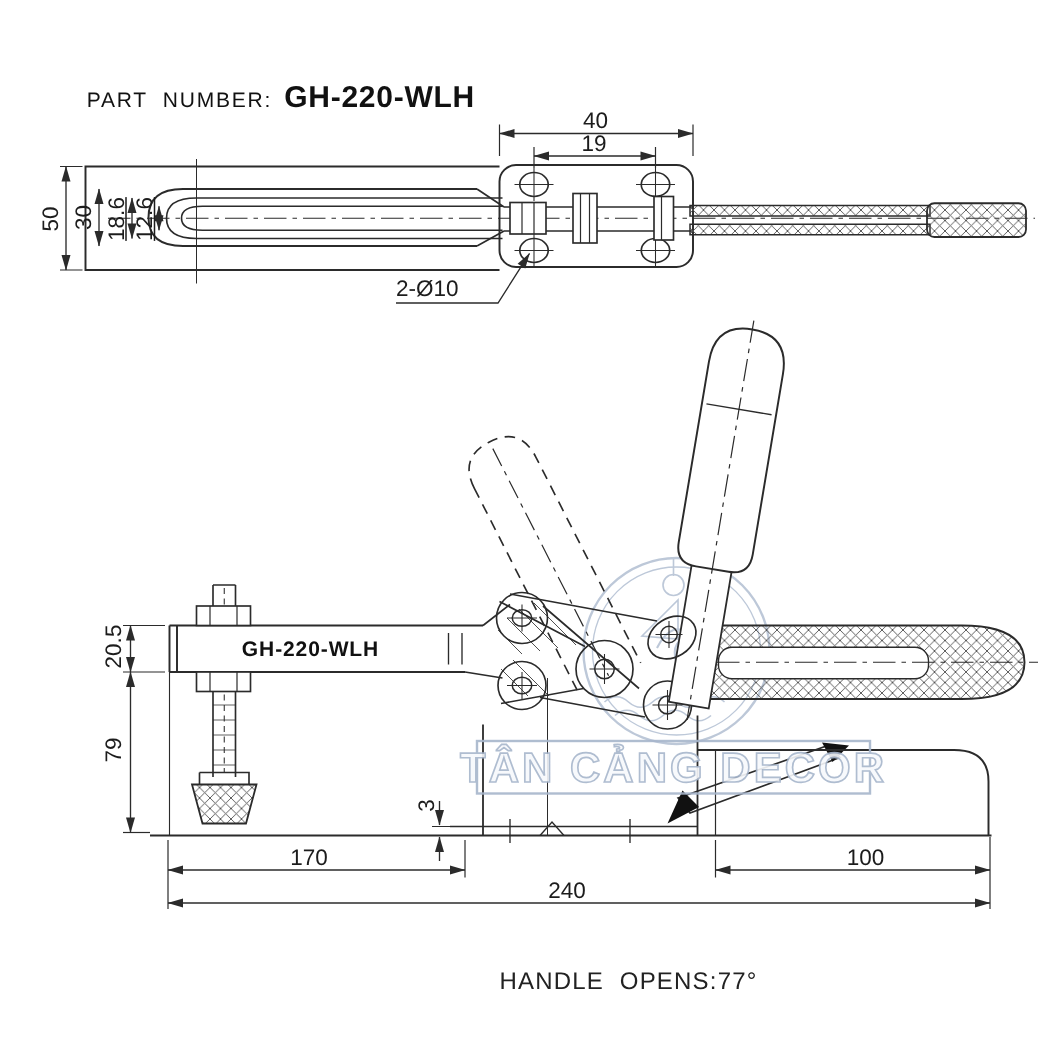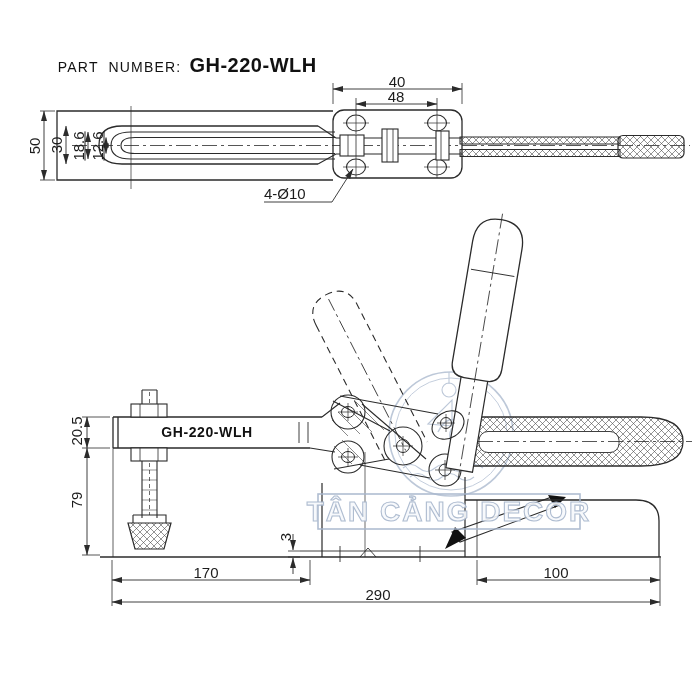--- a/index.html
+++ b/index.html
@@ -213,30 +213,31 @@
       <rect x="318" y="494" width="262" height="35" fill="none" stroke="#a7b6cc" stroke-width="1.6"></rect>
       <text x="449" y="521" text-anchor="middle" font-family="Liberation Sans, sans-serif" font-size="28" font-weight="bold" letter-spacing="2" fill="#f7f9fc" stroke="#a7b6cc" stroke-width="1.1">TÂN CẢNG DECOR</text>
     </g>
   </svg>
 
   <div class="header">
     <span class="pre">PART NUMBER:</span><span class="pn">GH-220-WLH</span>
   </div>
 
   <div class="lbl" style="left:397px;top:81px">40</div>
-  <div class="lbl" style="left:396px;top:96px">48</div>
+  <div class="lbl" style="left:396px;top:96px">19</div>
   <div class="lbl rot" style="left:34px;top:146px">50</div>
   <div class="lbl rot" style="left:56px;top:145px">30</div>
   <div class="lbl rot u" style="left:78px;top:146px">18.6</div>
   <div class="lbl rot u" style="left:97px;top:146px">12.6</div>
-  <div class="lbl left" style="left:264px;top:193px">4-Ø10</div>
+  <div class="lbl left" style="left:264px;top:193px">2-Ø10</div>
 
   <div class="lbl rot" style="left:76px;top:431px">20.5</div>
   <div class="lbl rot" style="left:76px;top:500px">79</div>
   <div class="lbl" style="left:206px;top:572px">170</div>
   <div class="lbl rot" style="left:285px;top:537px">3</div>
-  <div class="lbl" style="left:556px;top:572px">100</div>
-  <div class="lbl" style="left:378px;top:594px">290</div>
+  <div class="lbl" style="left:577px;top:572px">100</div>
+  <div class="lbl" style="left:378px;top:594px">240</div>
 
   <div class="armlabel" style="left:207px;top:432px">GH-220-WLH</div>
 
+  <div class="note" style="left:333px;top:655px">HANDLE  OPENS:77°</div>
 
 </div>
 
 </body></html>

